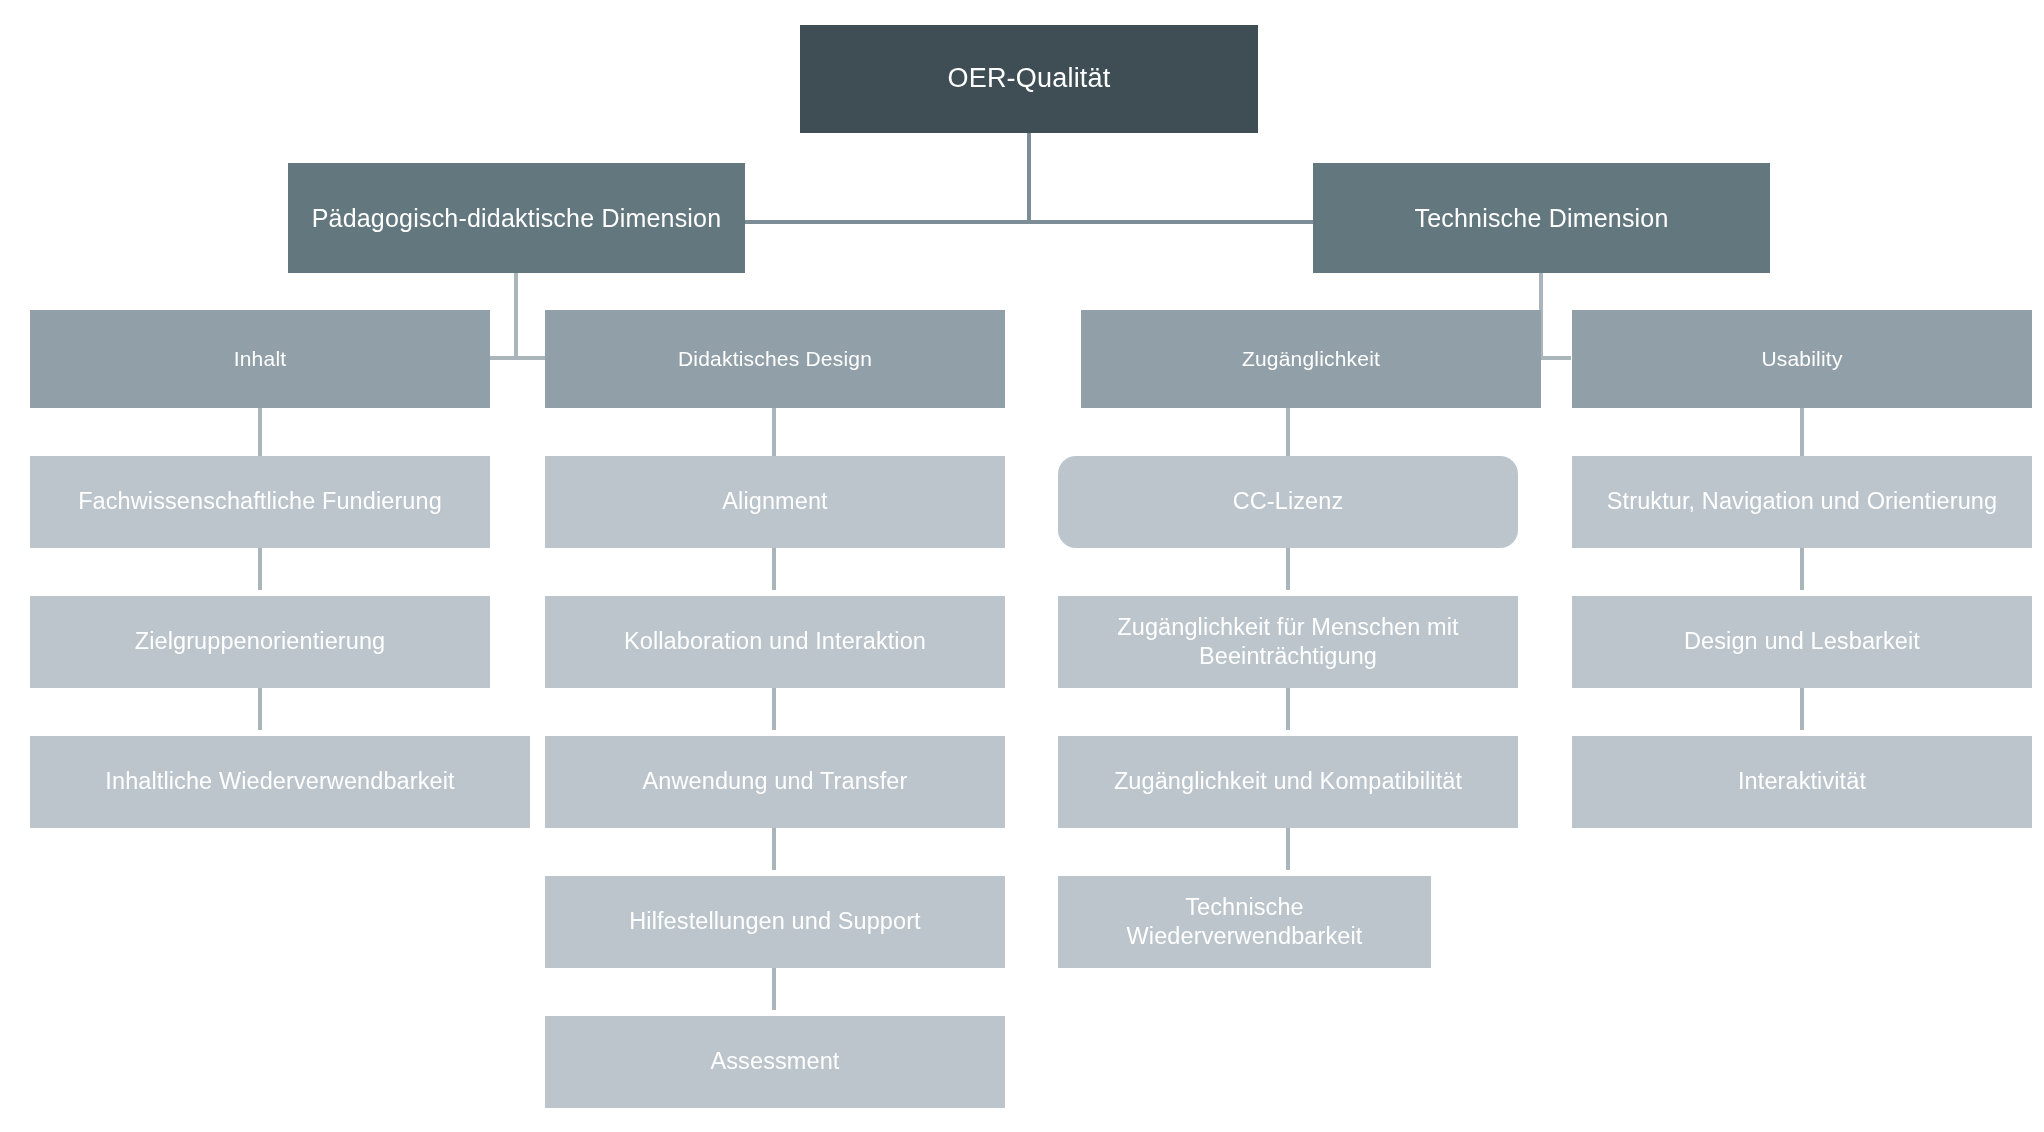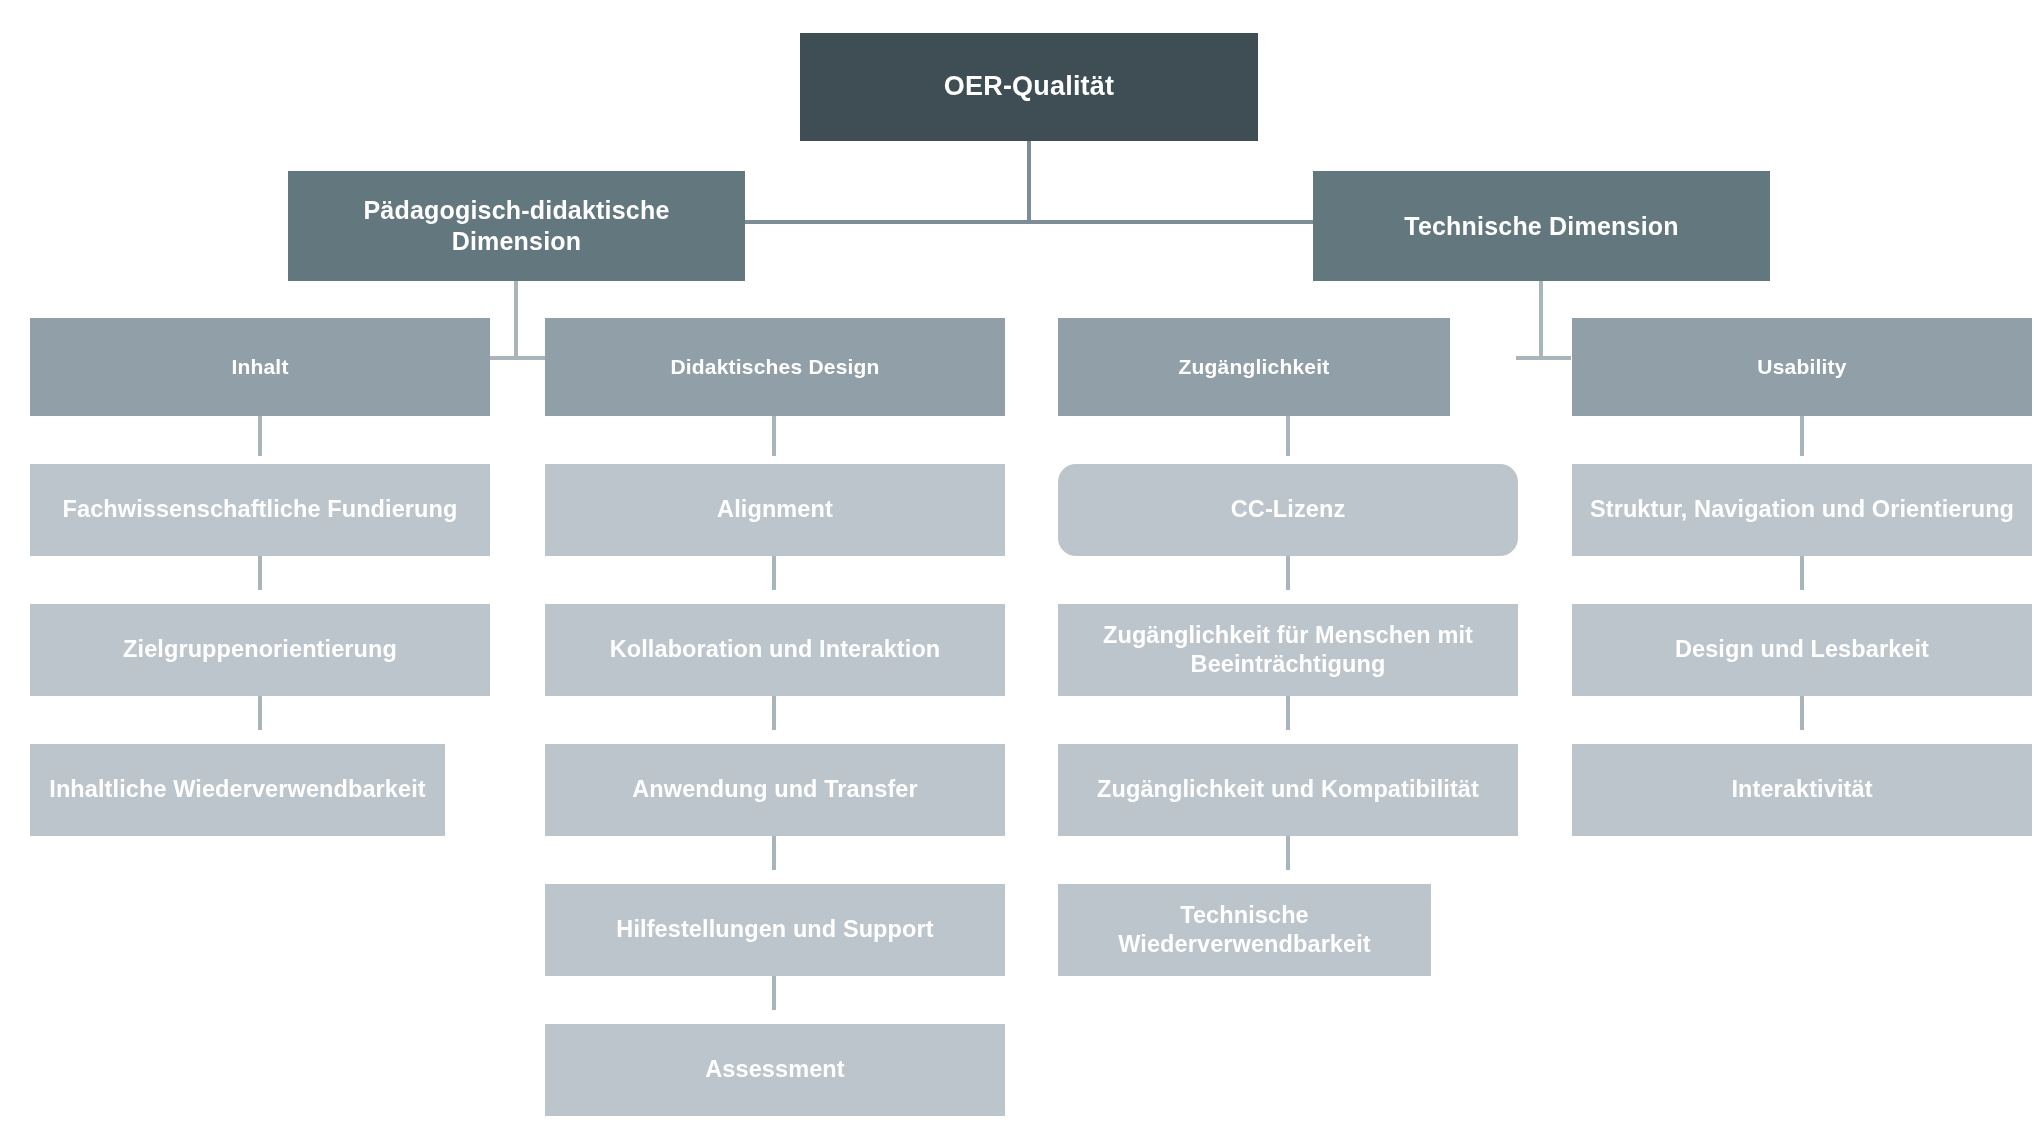--- a/index.html
+++ b/index.html
@@ -9,26 +9,25 @@
     font-family:"Liberation Sans","DejaVu Sans",sans-serif;
     overflow:hidden;
   }
   #stage{position:relative;width:2044px;height:1132px;background:#ffffff;}
 
   .node{
     position:absolute;
     display:flex;align-items:center;justify-content:center;
     text-align:center;
     color:#ffffff;
-    font-weight:bold;
+    font-weight:normal;
     line-height:1.24;
     box-sizing:border-box;
     padding:4px 10px;
     z-index:5;
-    margin-top:8px;
   }
   .node .lbl{display:block;width:100%;}
 
   .lvl-root{background:#3e4e54;font-size:27px;letter-spacing:.2px;}
   .lvl-dim {background:#63777f;font-size:25px;letter-spacing:.2px;}
   .lvl-cat {background:#91a0a8;font-size:21px;letter-spacing:.2px;}
   .lvl-leaf{background:#bcc5cc;font-size:23.5px;letter-spacing:.1px;}
 
   .conn{position:absolute;background:#a9b4bb;z-index:1;}
   .conn-v{width:4px;}
@@ -82,35 +81,35 @@
   </div>
 
   <div class="node lvl-cat" style="left:30px;top:310px;width:460px;height:98px;">
     <span class="lbl">Inhalt</span>
   </div>
 
   <div class="node lvl-cat" style="left:545px;top:310px;width:460px;height:98px;">
     <span class="lbl">Didaktisches Design</span>
   </div>
 
-  <div class="node lvl-cat" style="left:1058px;top:310px;width:392px;height:98px;">
+  <div class="node lvl-cat" style="left:1081px;top:310px;width:460px;height:98px;">
     <span class="lbl">Zugänglichkeit</span>
   </div>
 
   <div class="node lvl-cat" style="left:1572px;top:310px;width:460px;height:98px;">
     <span class="lbl">Usability</span>
   </div>
 
   <div class="node lvl-leaf" style="left:30px;top:456px;width:460px;height:92px;">
     <span class="lbl">Fachwissenschaftliche Fundierung</span>
   </div>
   <div class="node lvl-leaf" style="left:30px;top:596px;width:460px;height:92px;">
     <span class="lbl">Zielgruppenorientierung</span>
   </div>
-  <div class="node lvl-leaf" style="left:30px;top:736px;width:415px;height:92px;">
+  <div class="node lvl-leaf" style="left:30px;top:736px;width:500px;height:92px;">
     <span class="lbl">Inhaltliche Wiederverwendbarkeit</span>
   </div>
 
   <div class="node lvl-leaf" style="left:545px;top:456px;width:460px;height:92px;">
     <span class="lbl">Alignment</span>
   </div>
   <div class="node lvl-leaf" style="left:545px;top:596px;width:460px;height:92px;text-align:center;">
     <span class="lbl">Kollaboration und Interaktion</span>
   </div>
   <div class="node lvl-leaf" style="left:545px;top:736px;width:460px;height:92px;">

